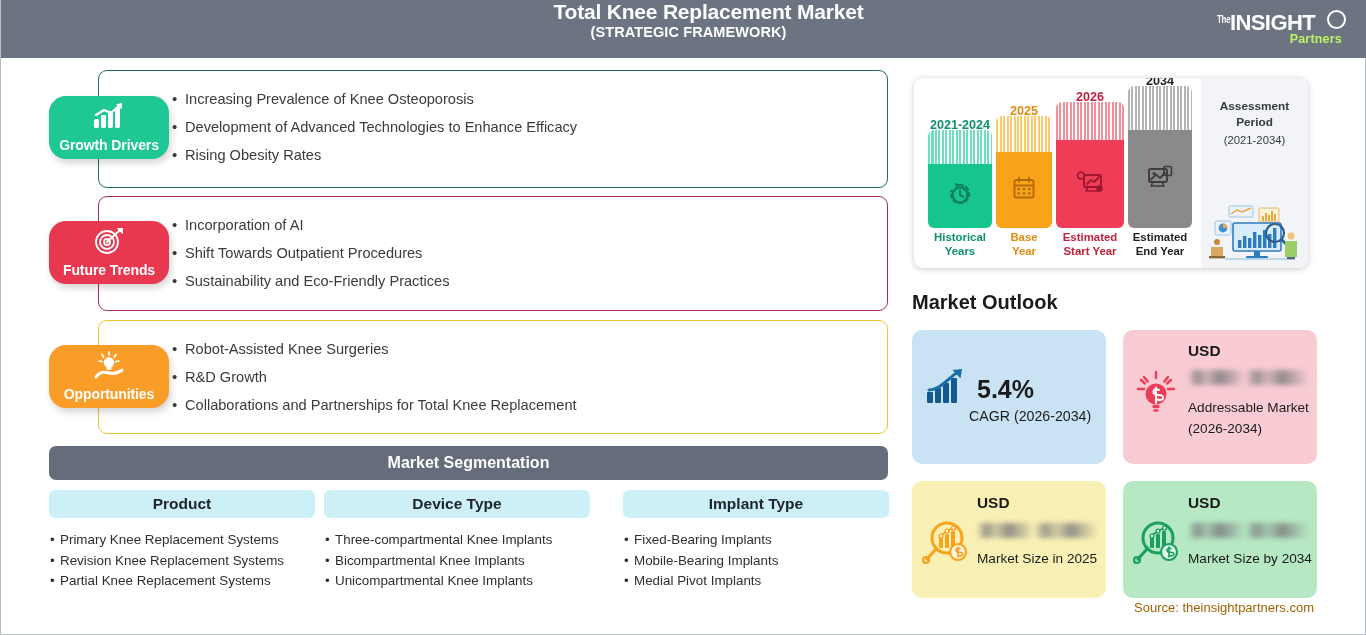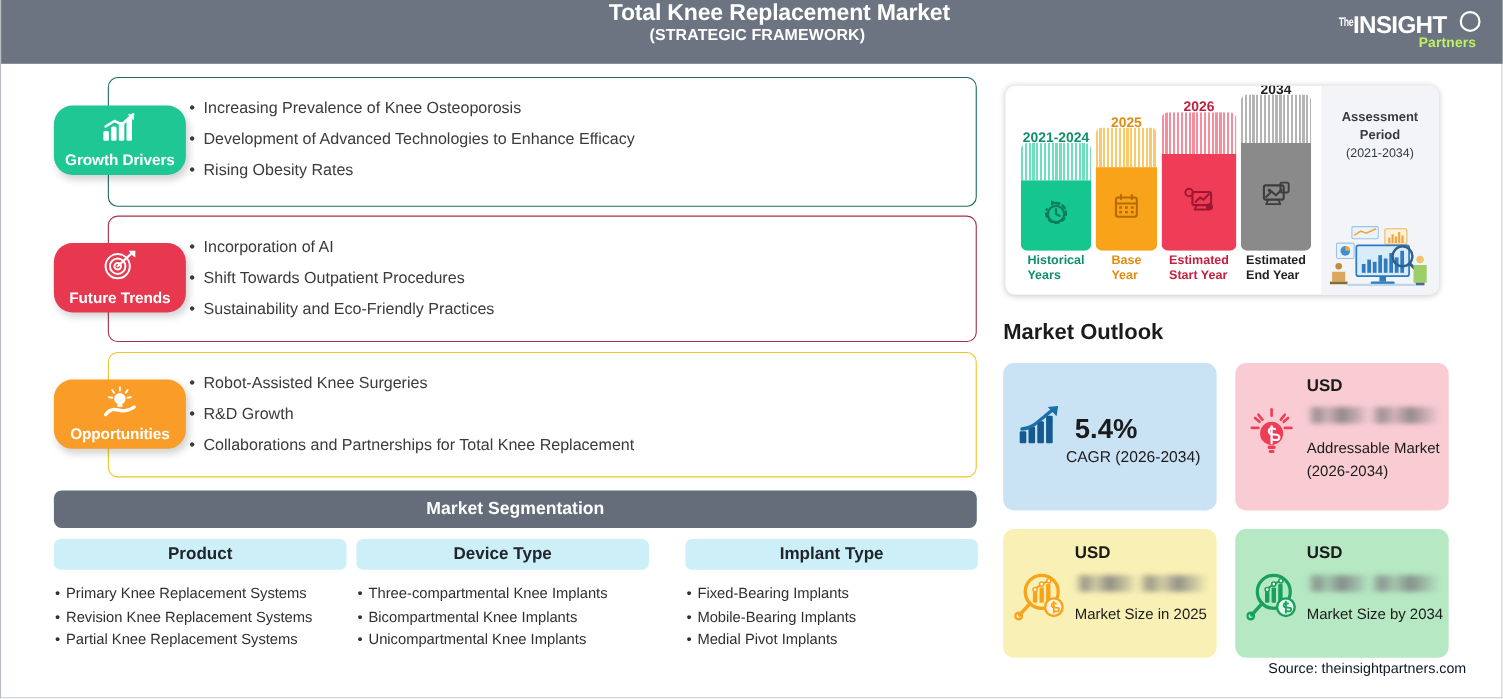--- a/index.html
+++ b/index.html
@@ -153,21 +153,21 @@
   }
   .bar-shape {
     position: absolute; left: 0; width: 100%;
     border-radius: 6px; overflow: hidden;
   }
   .bar-stripes { width: 100%; }
   .bar-solid { width: 100%; position: relative; }
   .bar-ico { position: absolute; left: 50%; top: 50%; transform: translate(-50%,-50%); }
   .bar-caption {
     position: absolute; left: 50%; transform: translateX(-50%); bottom: 0;
-    text-align: left; font-size: 11.4px; font-weight: bold; line-height: 13.5px;
+    text-align: center; font-size: 11.4px; font-weight: bold; line-height: 13.5px;
     white-space: nowrap;
   }
 
   
   .mo-title {
     position: absolute; left: 911px; top: 291px;
     font-size: 20px; font-weight: bold; color: #1b1b1b;
   }
   .card { position: absolute; border-radius: 10px; }
   .card-cagr   { left: 911px;  top: 330px; width: 194px; height: 134px; background: #c9e3f5; }
@@ -209,22 +209,22 @@
   }
   .card-addr   .c-cap { top: 68px; }
   .card-size25 .c-cap { top: 68px; }
   .card-size34 .c-cap { top: 68px; }
   .c-ico { position: absolute; left: 10px; }
   .card-addr   .c-ico { top: 40px; }
   .card-size25 .c-ico { top: 38px; }
   .card-size34 .c-ico { top: 38px; }
 
   .source {
-    position: absolute; right: 32px; top: 600px;
-    font-size: 13px; color: #0f172a; white-space: nowrap;
+    position: absolute; right: 51px; top: 600px;
+    font-size: 13px; color: #a16207; white-space: nowrap;
   }
 </style>
 </head>
 <body>
 
 <div id="page">
 
   <div class="header">
     <div class="hdr-title">Total Knee Replacement Market</div>
     <div class="hdr-sub">(STRATEGIC FRAMEWORK)</div>

